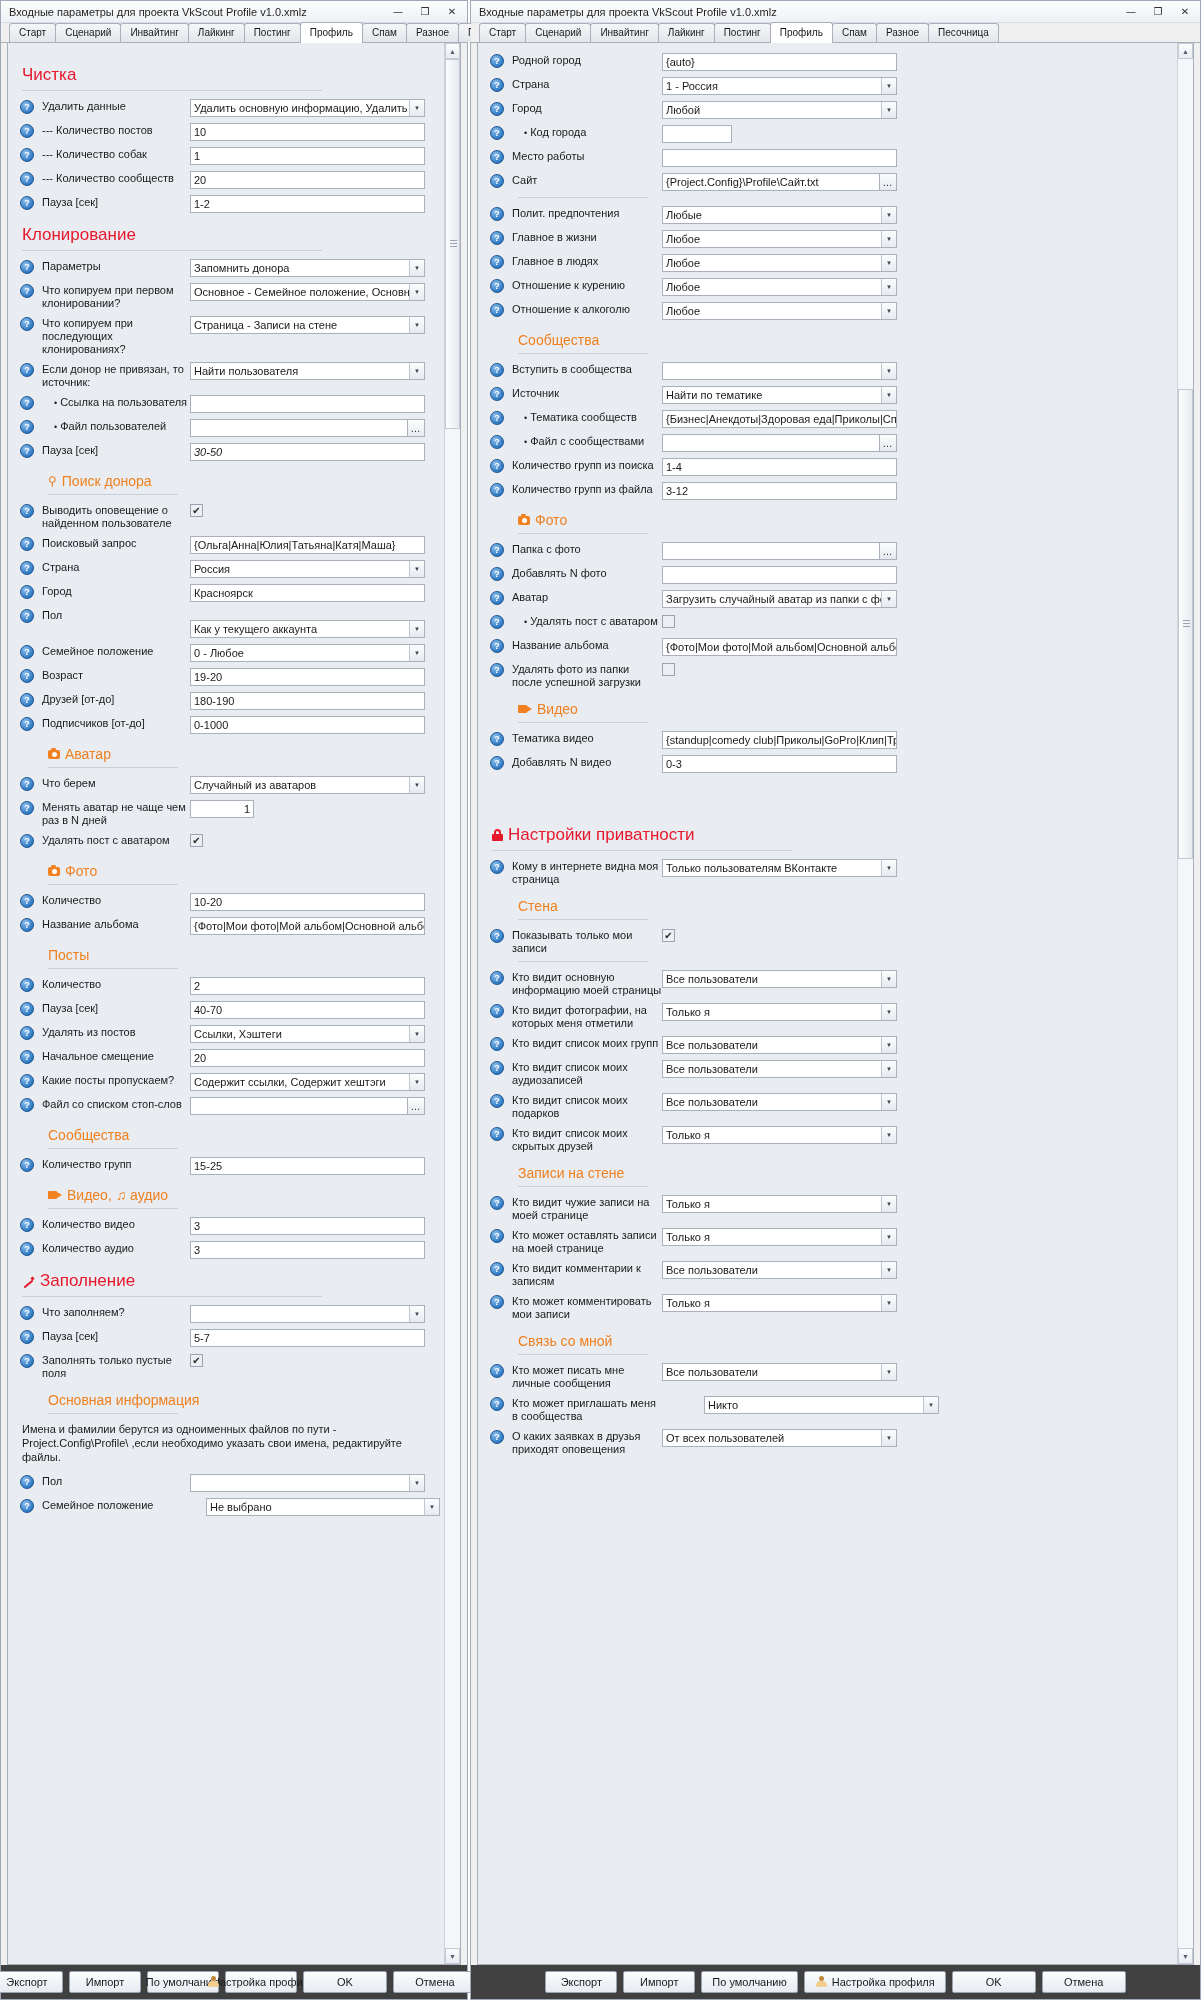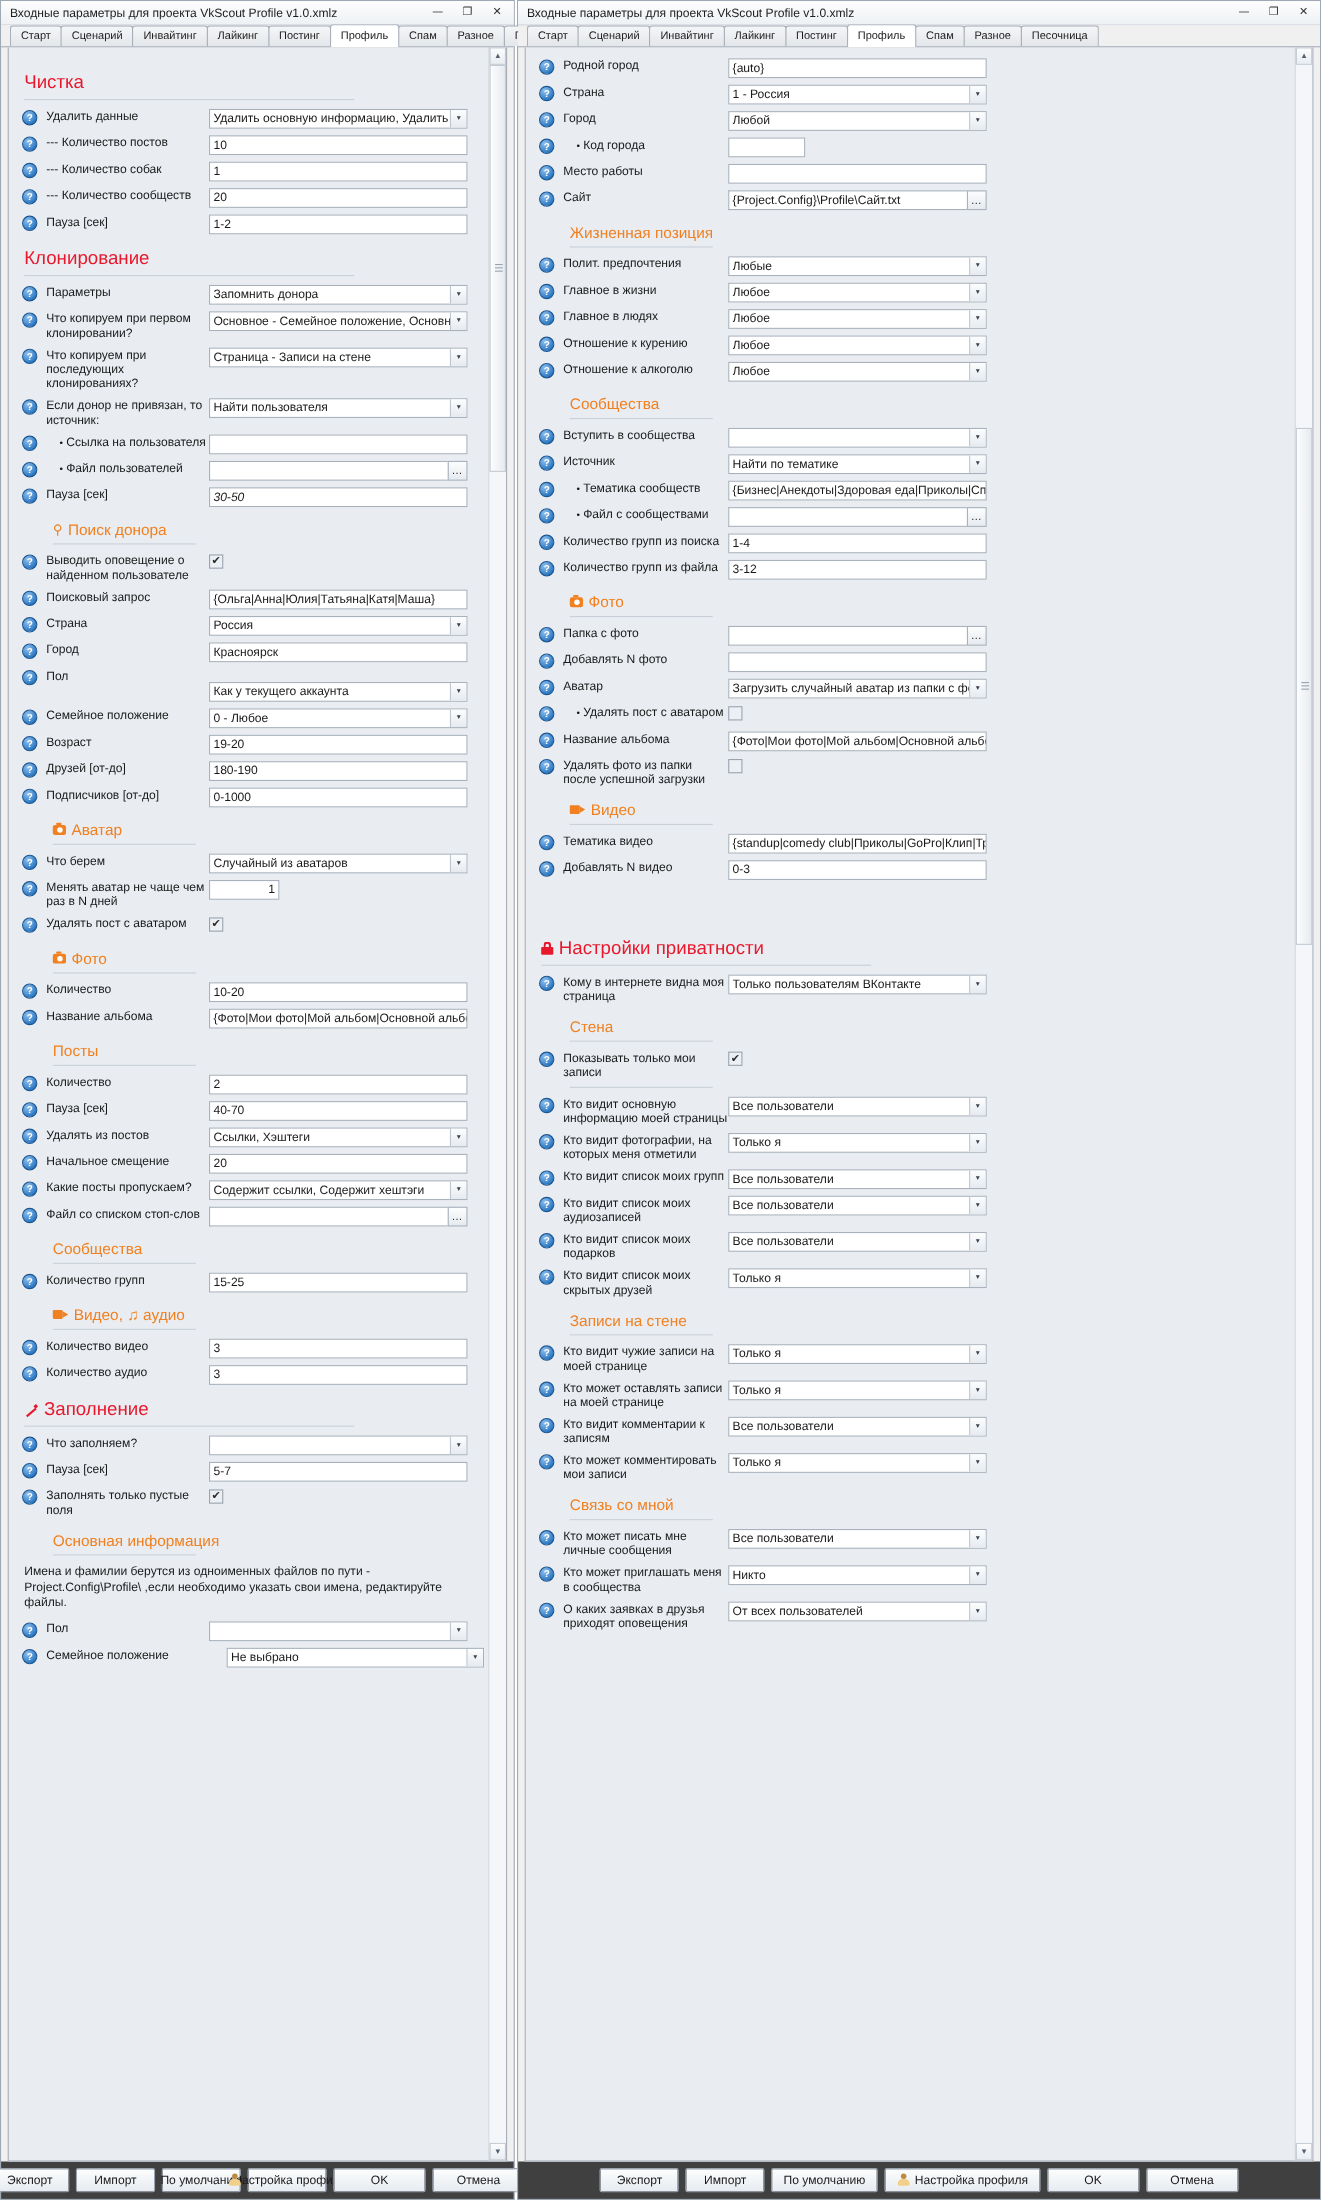--- a/index.html
+++ b/index.html
@@ -825,23 +825,20 @@
               <span class="qmark">?</span>
             </span>
        <span class="lbl" style="flex-basis: 150px; width: 150px;">Сайт</span>
        <span class="ctl" style="max-width: 235px;">
               <div class="fbrowse">
               <span class="txt">{Project.Config}\Profile\Сайт.txt</span>
               <span class="dots">…</span>
               </div>
             </span>
      </div>
-          <div class="sec-head orange">
-            <span>Жизненная позиция</span>
-          </div>
           <div class="sec-rule orange"></div>
           <div class="row">
        <span class="q">
               <span class="qmark">?</span>
             </span>
        <span class="lbl" style="flex-basis: 150px; width: 150px;">Полит. предпочтения</span>
        <span class="ctl" style="max-width: 235px;">
               <div class="cmb">
               <span class="val">Любые</span>
               <span class="arrow">▼</span>
@@ -1224,21 +1221,21 @@
               <span class="val">Все пользователи</span>
               <span class="arrow">▼</span>
               </div>
             </span>
      </div>
           <div class="row">
        <span class="q">
               <span class="qmark">?</span>
             </span>
        <span class="lbl" style="flex-basis: 150px; width: 150px;">Кто может приглашать меня в сообщества</span>
-       <span class="ctl" style="max-width: 235px;">
+       <span class="ctl" style="max-width: 235px; margin-left: 42px;">
               <div class="cmb">
               <span class="val">Никто</span>
               <span class="arrow">▼</span>
               </div>
             </span>
      </div>
           <div class="row">
        <span class="q">
               <span class="qmark">?</span>
             </span>

